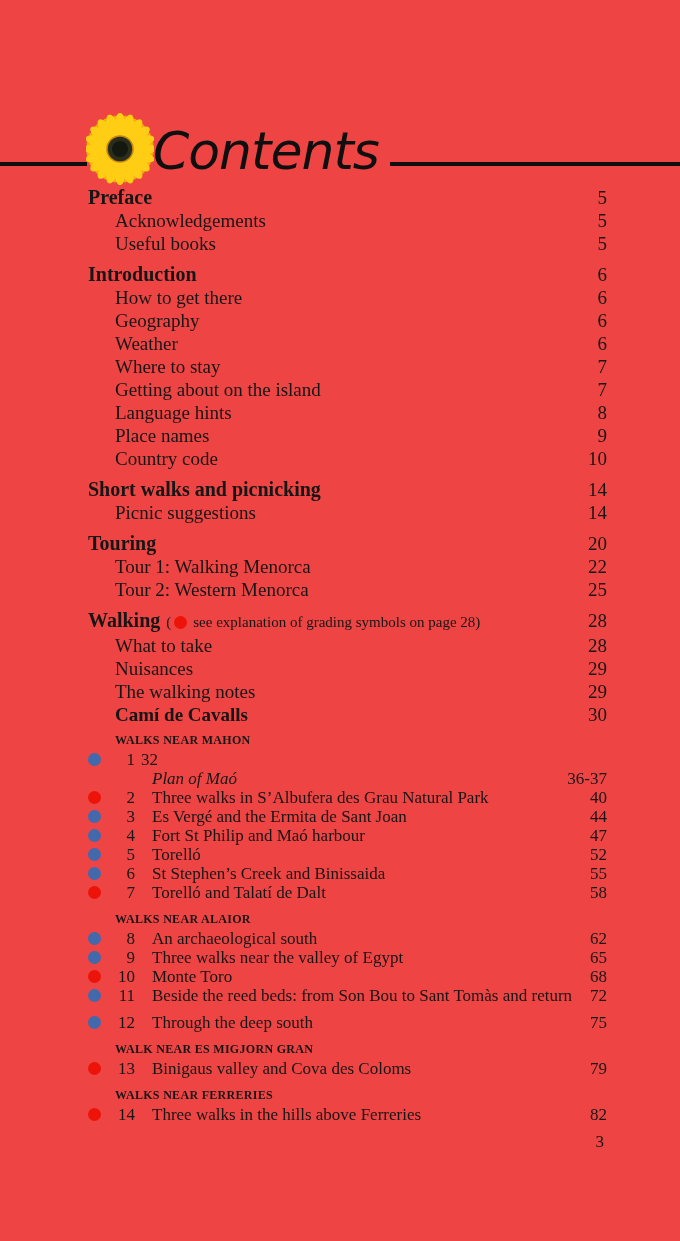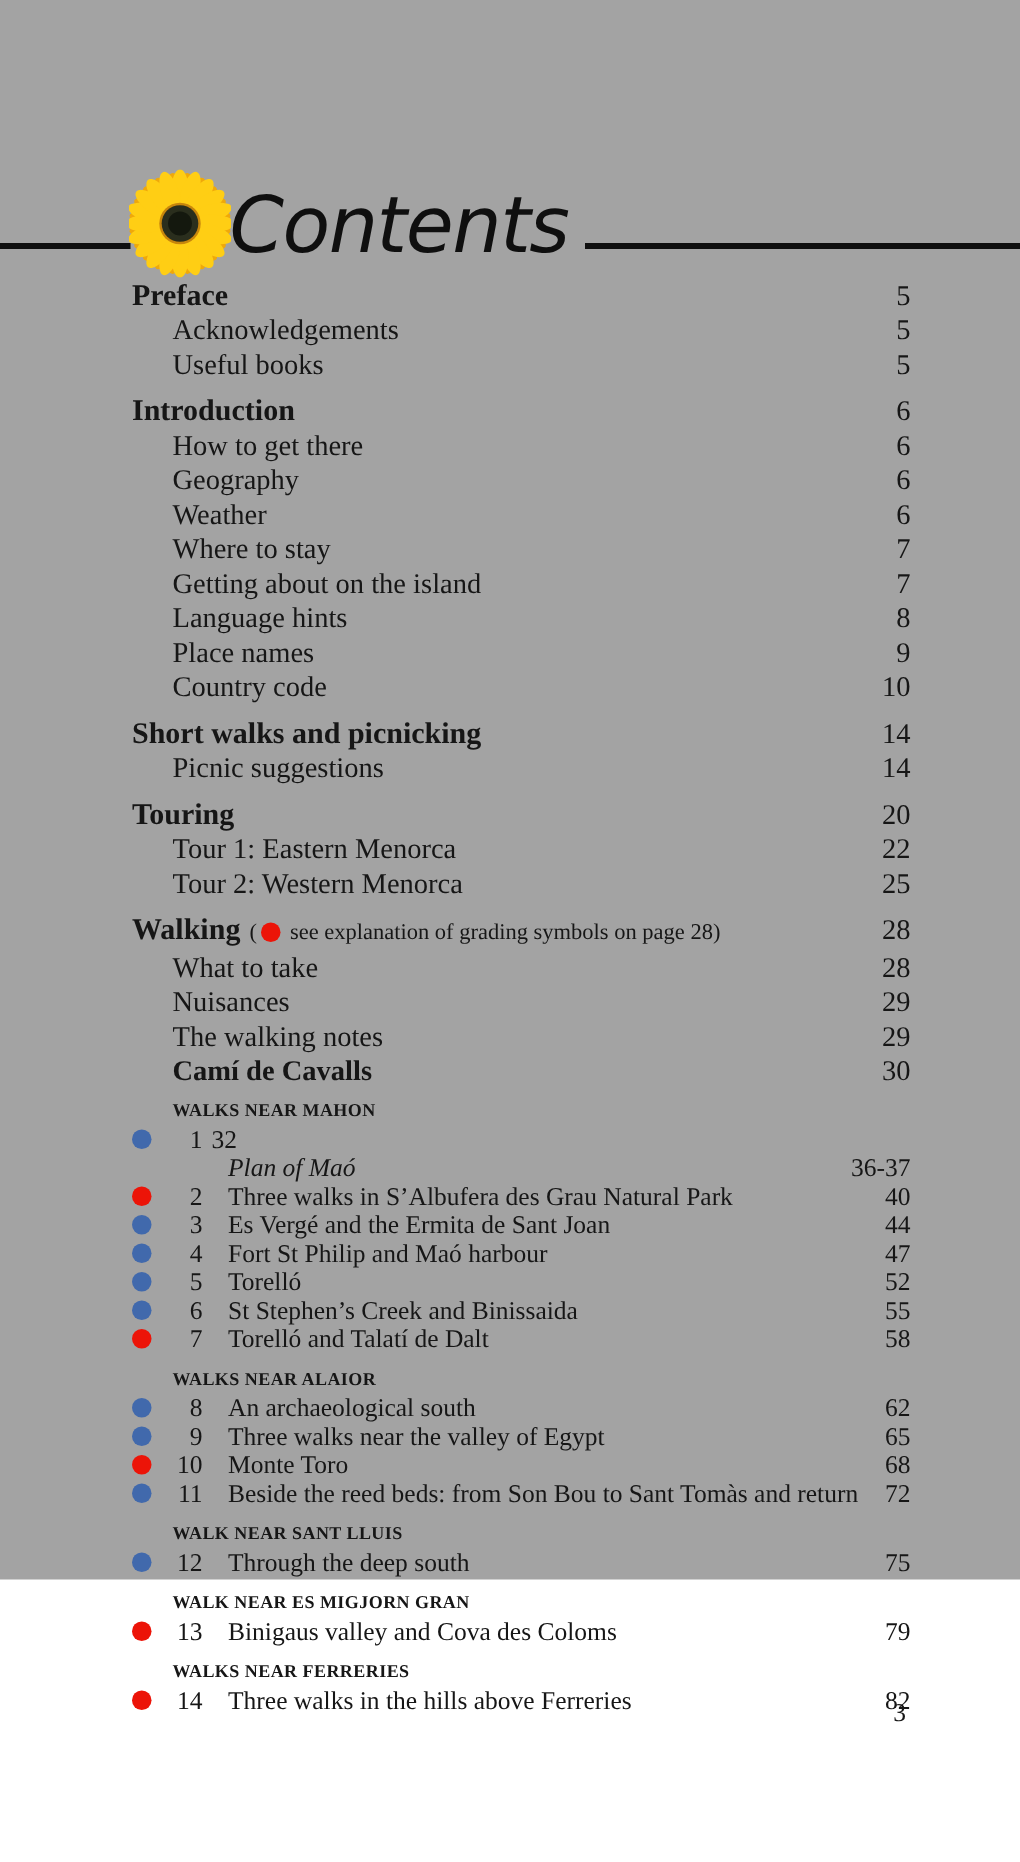--- a/index.html
+++ b/index.html
@@ -1,17 +1,17 @@
 <!DOCTYPE html>
 <html><head>
 <meta charset="utf-8">
 <style>
   html,body{margin:0;padding:0;background:#ffffff;overflow:hidden;}
   body{width:680px;height:1241px;font-family:"Liberation Serif","DejaVu Serif",serif;color:#161616;}
-  .page{position:relative;width:680px;height:1053px;background:#a3a3a3;}
+  .page{position:relative;width:680px;height:1241px;background:#ef4444;}
 
   
   .rule{position:absolute;top:162px;height:4px;background:#0f0f0f;}
   .rule-left{left:0;width:87px;}
   .rule-right{left:390px;width:290px;}
   .sunflower{position:absolute;left:86px;top:113px;width:68px;height:72px;z-index:2;}
   .title{position:absolute;left:153px;top:122px;line-height:58px;font-size:52px;
          font-family:"DejaVu Sans","Liberation Sans",sans-serif;font-style:italic;
          letter-spacing:-1px;color:#0f0f0f;white-space:nowrap;}
 
@@ -158,21 +158,21 @@
             <span>Picnic suggestions</span>
             <span class="pg">14</span>
           </div>
         </div>
         <div class="block">
           <div class="row">
             <span><span class="head">Touring</span></span>
             <span class="pg">20</span>
           </div>
           <div class="row sub">
-            <span>Tour 1: Eastern Menorca</span>
+            <span>Tour 1: Walking Menorca</span>
             <span class="pg">22</span>
           </div>
           <div class="row sub">
             <span>Tour 2: Western Menorca</span>
             <span class="pg">25</span>
           </div>
         </div>
         <div class="block">
           <div class="row">
             <span><span class="head">Walking</span><span class="grading-note"><span>(</span><span class="idot" style="background: rgb(236, 20, 8);"></span><span>see explanation of grading symbols on page 28)</span></span></span>
@@ -290,21 +290,20 @@
           <div class="wrow">
             <span class="dotcol">
               <span class="dot" style="background: rgb(65, 105, 172);"></span>
             </span>
             <span class="numcol">11</span>
             <span class="wlabel">Beside the reed beds: from Son Bou to Sant Tomàs and return</span>
             <span class="wpg">72</span>
           </div>
         </div>
         <div class="wgroup">
-          <div class="wheading">WALK NEAR SANT LLUIS</div>
           <div class="wrow">
             <span class="dotcol">
               <span class="dot" style="background: rgb(65, 105, 172);"></span>
             </span>
             <span class="numcol">12</span>
             <span class="wlabel">Through the deep south</span>
             <span class="wpg">75</span>
           </div>
         </div>
         <div class="wgroup">

